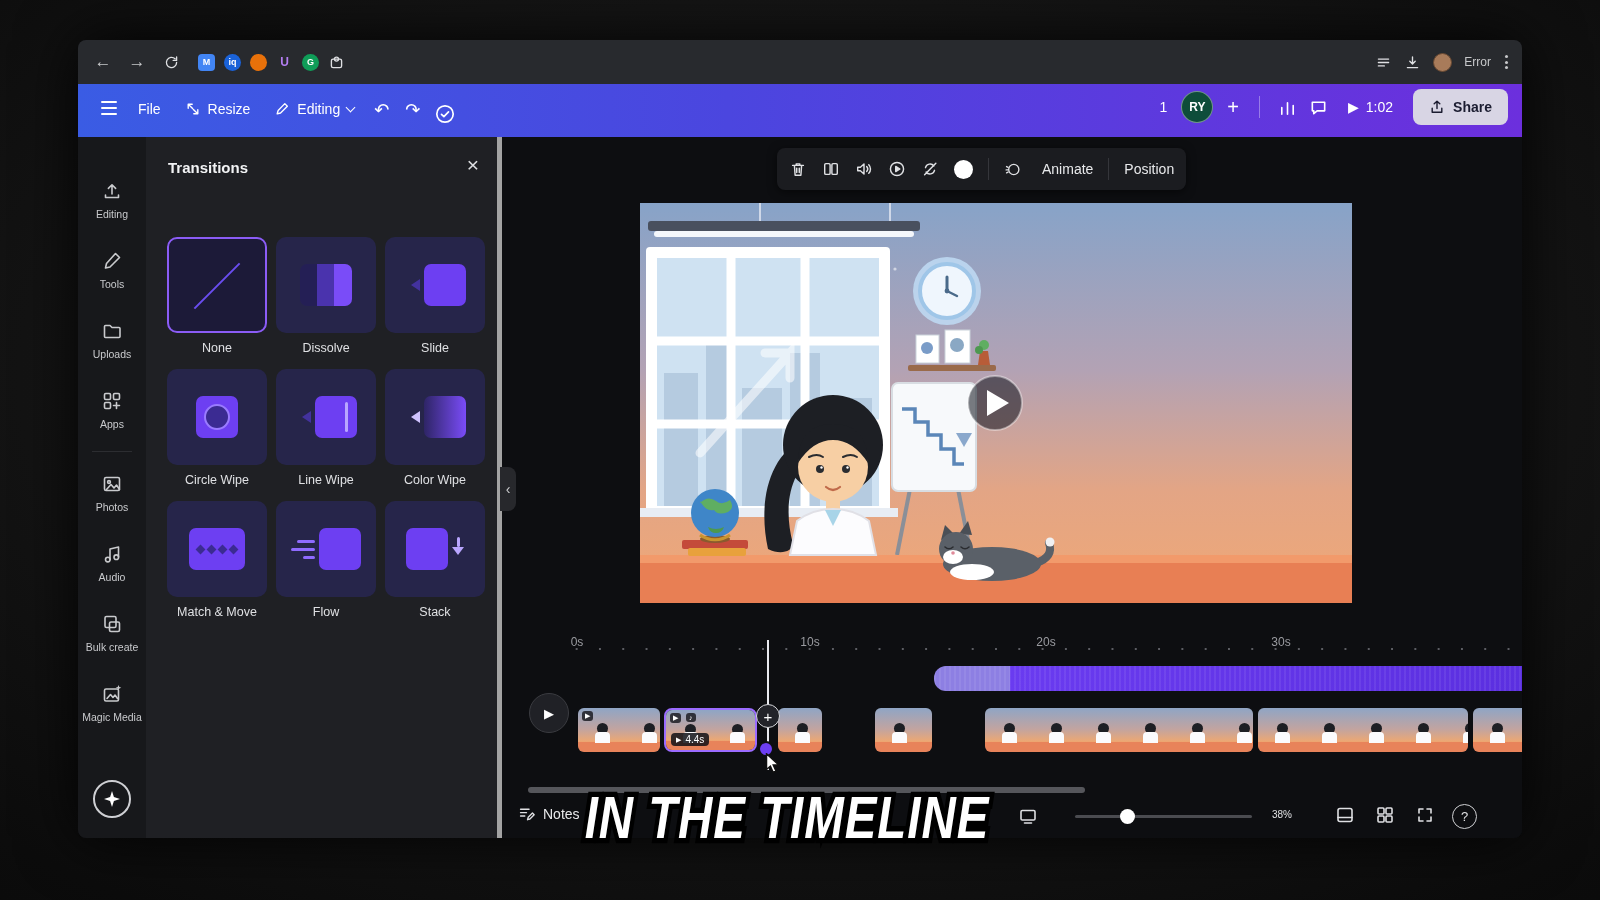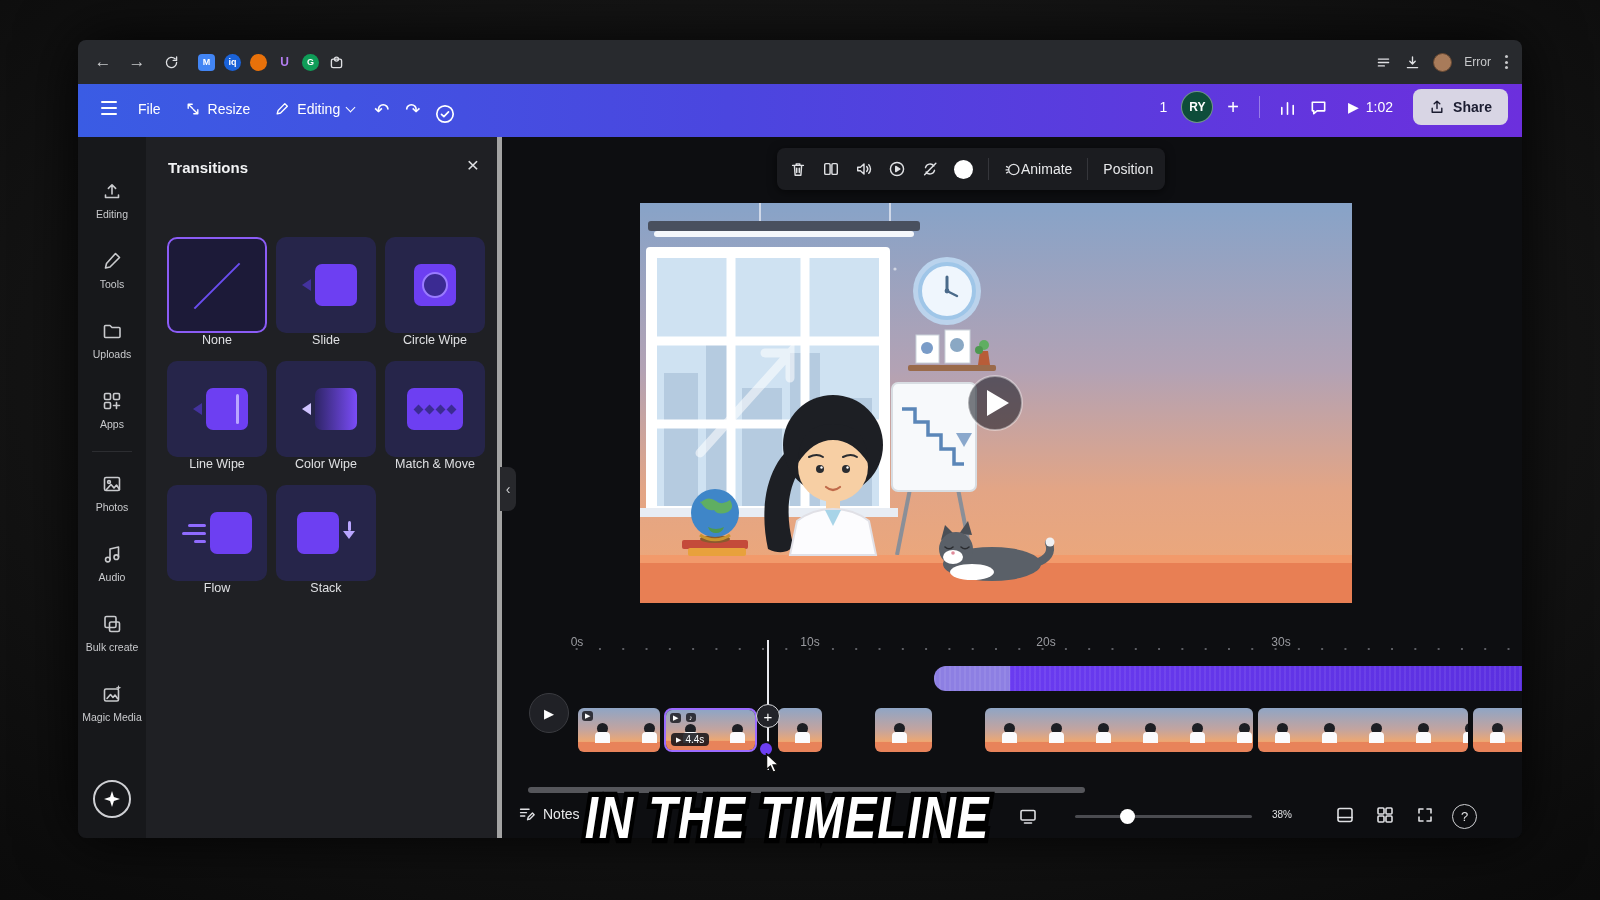--- a/index.html
+++ b/index.html
@@ -47,21 +47,21 @@
   .magic-btn{margin-top:auto;margin-bottom:20px;width:38px;height:38px;border-radius:50%;border:2px solid #cfd0d4;display:flex;align-items:center;justify-content:center;cursor:pointer}
   .spark{width:16px;height:16px;background:#fff;clip-path:polygon(50% 0,62% 38%,100% 50%,62% 62%,50% 100%,38% 62%,0 50%,38% 38%)}
 
   .panel{width:356px;background:#1f2024;position:relative;border-right:5px solid #a3a3a3}
   .panel-title{position:absolute;left:22px;top:22px;font-size:15px;font-weight:bold;color:#f2f3f5}
   .panel-close{position:absolute;right:18px;top:16px;font-size:21px;color:#dfe0e3;cursor:pointer}
   .tgrid{position:absolute;left:21px;top:100px;display:grid;grid-template-columns:repeat(3,100px);column-gap:9px;row-gap:14px}
   .t-cell{width:100px}
   .t-tile{width:100px;height:96px;background:#26254a;border-radius:10px;position:relative;display:flex;align-items:center;justify-content:center;cursor:pointer;gap:4px}
   .t-tile.sel{background:#1c1a38;border:2px solid #8b5cf6}
-  .t-label{text-align:center;font-size:12.5px;color:#dfe0e3;margin-top:0}
+  .t-label{text-align:center;font-size:12.5px;color:#dfe0e3;margin-top:8px}
   .g-none{width:58px;height:58px;position:relative;overflow:visible}
   .g-none::before{content:'';position:absolute;left:-3px;right:-3px;top:50%;height:2px;background:#6a4df0;transform:rotate(-45deg)}
   .g-dis{width:52px;height:42px;border-radius:7px;background:linear-gradient(90deg,#241f55 0%,#241f55 33%,#4a33ad 33%,#4a33ad 66%,#7a4cf8 66%,#7a4cf8 100%)}
   .g-sq{width:42px;height:42px;background:#6d3ff2;border-radius:7px;position:relative}
   .arr-l{width:0;height:0;border:6px solid transparent;border-right:9px solid #43329e}
   .arr-l.lt{border-right-color:#cfc3ff}
   .g-circle::before{content:'';position:absolute;left:50%;top:50%;width:22px;height:22px;margin:-13px 0 0 -13px;border-radius:50%;background:#3b2b92;border:2px solid #9a7bff}
   .g-grad{background:linear-gradient(90deg,#2e2566,#7a4cf8)}
   .g-line::after{content:'';position:absolute;right:9px;top:6px;bottom:6px;width:3px;background:#b9a6ff;border-radius:2px}
   .g-wide{width:56px}
@@ -71,21 +71,21 @@
   .arr-d{display:flex;flex-direction:column;align-items:center}
   .arr-d i{width:3px;height:10px;background:#b9a6ff;border-radius:2px}
   .arr-d b{width:0;height:0;border:6px solid transparent;border-top:8px solid #b9a6ff}
   .g-chop{width:40px;height:36px;background:#6d3ff2;border-radius:8px 14px 8px 8px;transform:rotate(-8deg);position:relative}
   .g-chop::before{content:'';position:absolute;top:-16px;left:-8px;width:22px;height:22px;border:3px solid #9a7bff;border-radius:50%;border-bottom-color:transparent;border-right-color:transparent;transform:rotate(40deg)}
 
   .collapse-tab{position:absolute;left:-2px;top:330px;width:16px;height:44px;background:#27282c;border-radius:0 8px 8px 0;display:flex;align-items:center;justify-content:center;color:#cfd0d2;font-size:14px;cursor:pointer;z-index:6}
 
   .main{flex:1;position:relative;background:#0d0e11}
   .ctoolbar{position:absolute;left:275px;top:11px;height:42px;background:#1b1c20;border-radius:8px;display:flex;align-items:center;padding:0 12px;gap:15px;box-shadow:0 2px 10px rgba(0,0,0,.55);z-index:5;color:#e8e9eb;font-size:14px}
-  .tico{cursor:pointer;display:flex;align-items:center;gap:0}
+  .tico{cursor:pointer;display:flex;align-items:center;gap:21px}
   .tsep{width:1px;height:22px;background:#35363b}
   .cdisc{width:19px;height:19px;border-radius:50%;background:#fff;cursor:pointer}
 
   .preview{position:absolute;left:138px;top:66px;width:712px;height:400px;z-index:1;cursor:pointer}
   .preview svg{display:block;width:712px;height:400px}
 
   .ruler-label{position:absolute;top:498px;transform:translateX(-50%);font-size:12px;color:#9a9ba0}
   .ticks{position:absolute;left:63px;right:10px;top:510px;height:4px;background-image:radial-gradient(circle 1px,#5c5d63 0 1px,transparent 1.4px);background-size:23.3px 4px;background-position:0 50%}
   .ptrack{position:absolute;left:432px;right:0;top:529px;height:25px;border-radius:12px 0 0 12px;overflow:hidden;display:flex;cursor:pointer}
   .pseg{width:76px;background:#8d7fe3}
@@ -288,20 +288,26 @@
 
     <div class="panel">
       <div class="panel-title">Transitions</div>
       <div class="panel-close">×</div>
       <div class="tgrid">
         <div class="t-cell">
               <div class="t-tile sel">
                 <span class="g-none"></span>
               </div>
               <div class="t-label">None</div>
+            </div>
+        <div class="t-cell">
+              <div class="t-tile">
+                <span class="g-dis"></span>
+              </div>
+              <div class="t-label">Dissolve</div>
             </div>
         <div class="t-cell">
               <div class="t-tile">
                 <span class="arr-l"></span>
                 <span class="g-sq"></span>
               </div>
               <div class="t-label">Slide</div>
             </div>
         <div class="t-cell">
               <div class="t-tile">

